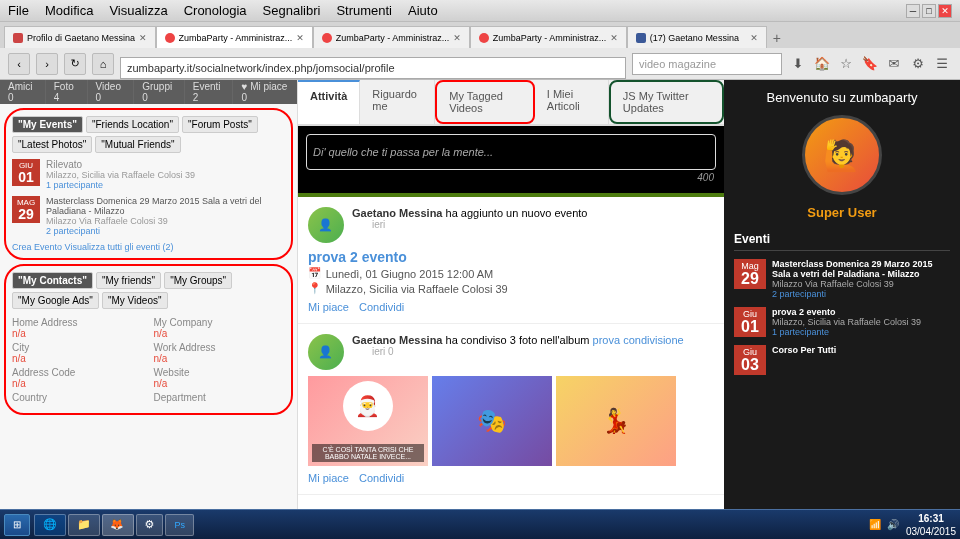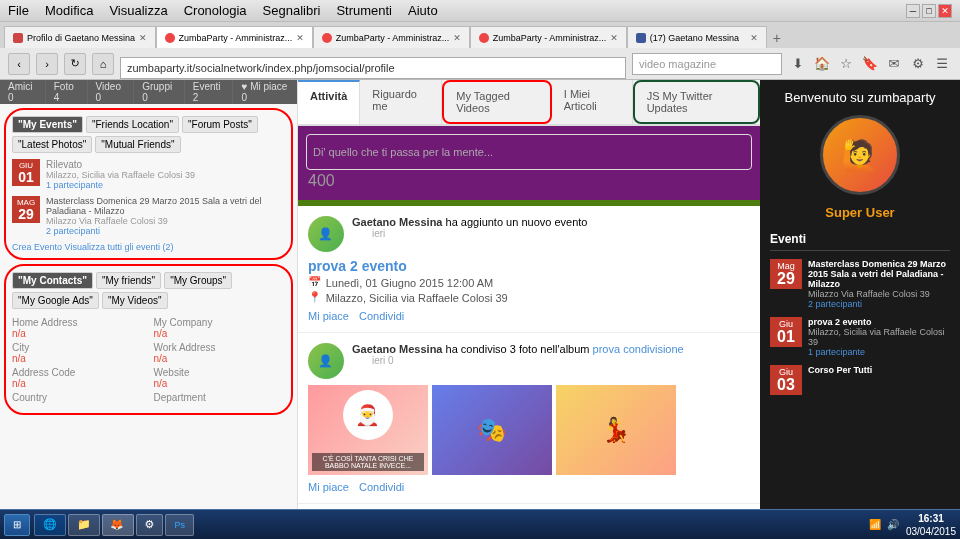--- a/index.html
+++ b/index.html
@@ -33,40 +33,40 @@
     
     .page-content { flex: 1; display: flex; background: #fff; overflow: hidden; }
     
     
     .left-sidebar { width: 298px; background: #f7f7f7; border-right: 1px solid #ddd; overflow: hidden; font-size: 11px; }
     
     
     .middle-content { flex: 1; background: #fff; overflow: hidden; position: relative; }
     
     
-    .right-sidebar { width: 200px; background: #1a1a1a; color: #fff; padding: 10px; font-size: 11px; overflow: hidden; }
+    .right-sidebar { width: 236px; background: #1a1a1a; color: #fff; padding: 10px; font-size: 11px; overflow: hidden; }
     
     
     .profile-tabs-container { background: #f0f0f0; border-bottom: 2px solid #ddd; display: flex; }
     .profile-tab { padding: 8px 12px; font-size: 11px; cursor: pointer; color: #555; border-right: 1px solid #ddd; }
     .profile-tab.active { background: #fff; color: #333; font-weight: bold; border-top: 2px solid #4a90d9; }
     
     
     .event-item { display: flex; gap: 6px; margin-bottom: 8px; align-items: flex-start; }
     
     
     .left-event { display: flex; gap: 6px; margin-bottom: 6px; align-items: flex-start; }
     .left-event-date { background: #e74c3c; color: #fff; text-align: center; min-width: 28px; padding: 2px; font-size: 10px; }
     .left-event-month { font-size: 8px; text-transform: uppercase; }
     .left-event-day { font-size: 14px; font-weight: bold; line-height: 1; }
     
     
-    .post-area { background: #701a75; padding: 8px; border-bottom: 6px solid #4d7c0f; }
+    .post-area { background: #000000; padding: 8px; border-bottom: 4px solid #4d7c0f; font-style: italic; }
     .post-input { border: 1px solid #ddd; border-radius: 4px; padding: 6px; font-size: 11px; color: #aaa; height: 36px; display: flex; align-items: center; cursor: text; }
-    .post-count { text-align: left; font-size: 16px; color: #999; padding: 2px; }
+    .post-count { text-align: right; font-size: 10px; color: #999; padding: 2px; }
     
     
     .feed-post { padding: 10px; border-bottom: 1px solid #eee; }
     .post-header { display: flex; align-items: flex-start; gap: 8px; margin-bottom: 6px; }
     .avatar { width: 36px; height: 36px; border-radius: 50%; background: #4a90d9; display: flex; align-items: center; justify-content: center; color: #fff; font-size: 12px; flex-shrink: 0; overflow: hidden; }
     .post-meta { font-size: 11px; }
     .post-author { font-weight: bold; color: #333; }
     .post-action { color: #555; }
     .post-time { font-size: 10px; color: #aaa; padding-left: 20px; }
     .post-event-title { color: #4a90d9; font-size: 14px; font-weight: bold; cursor: pointer; }

